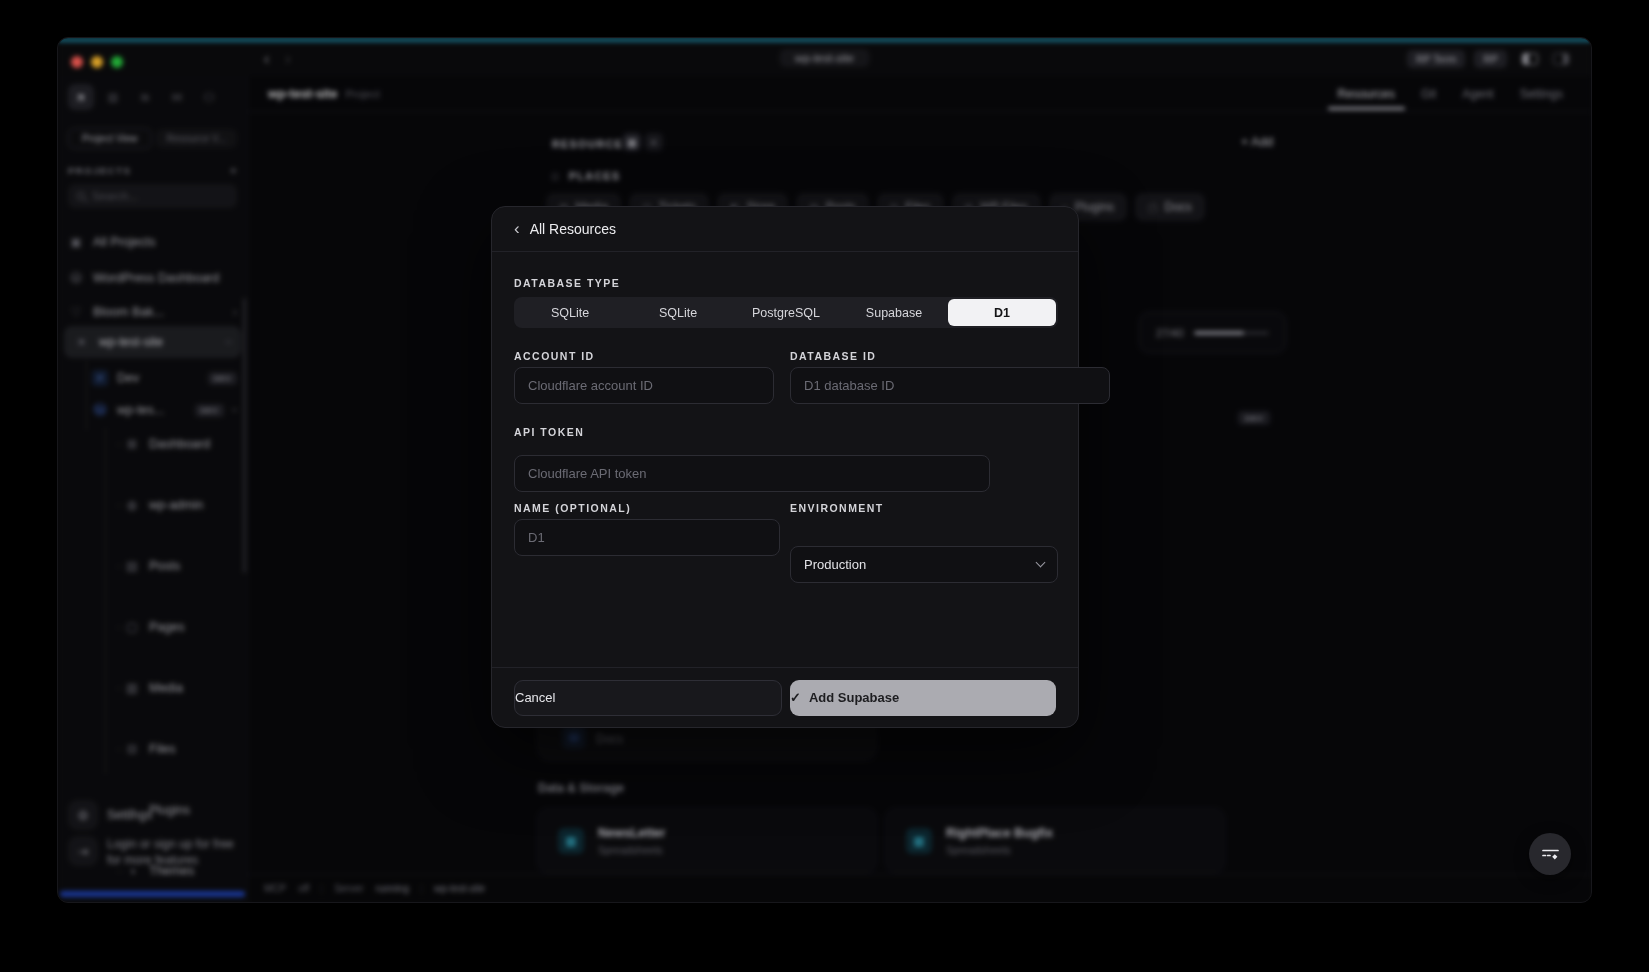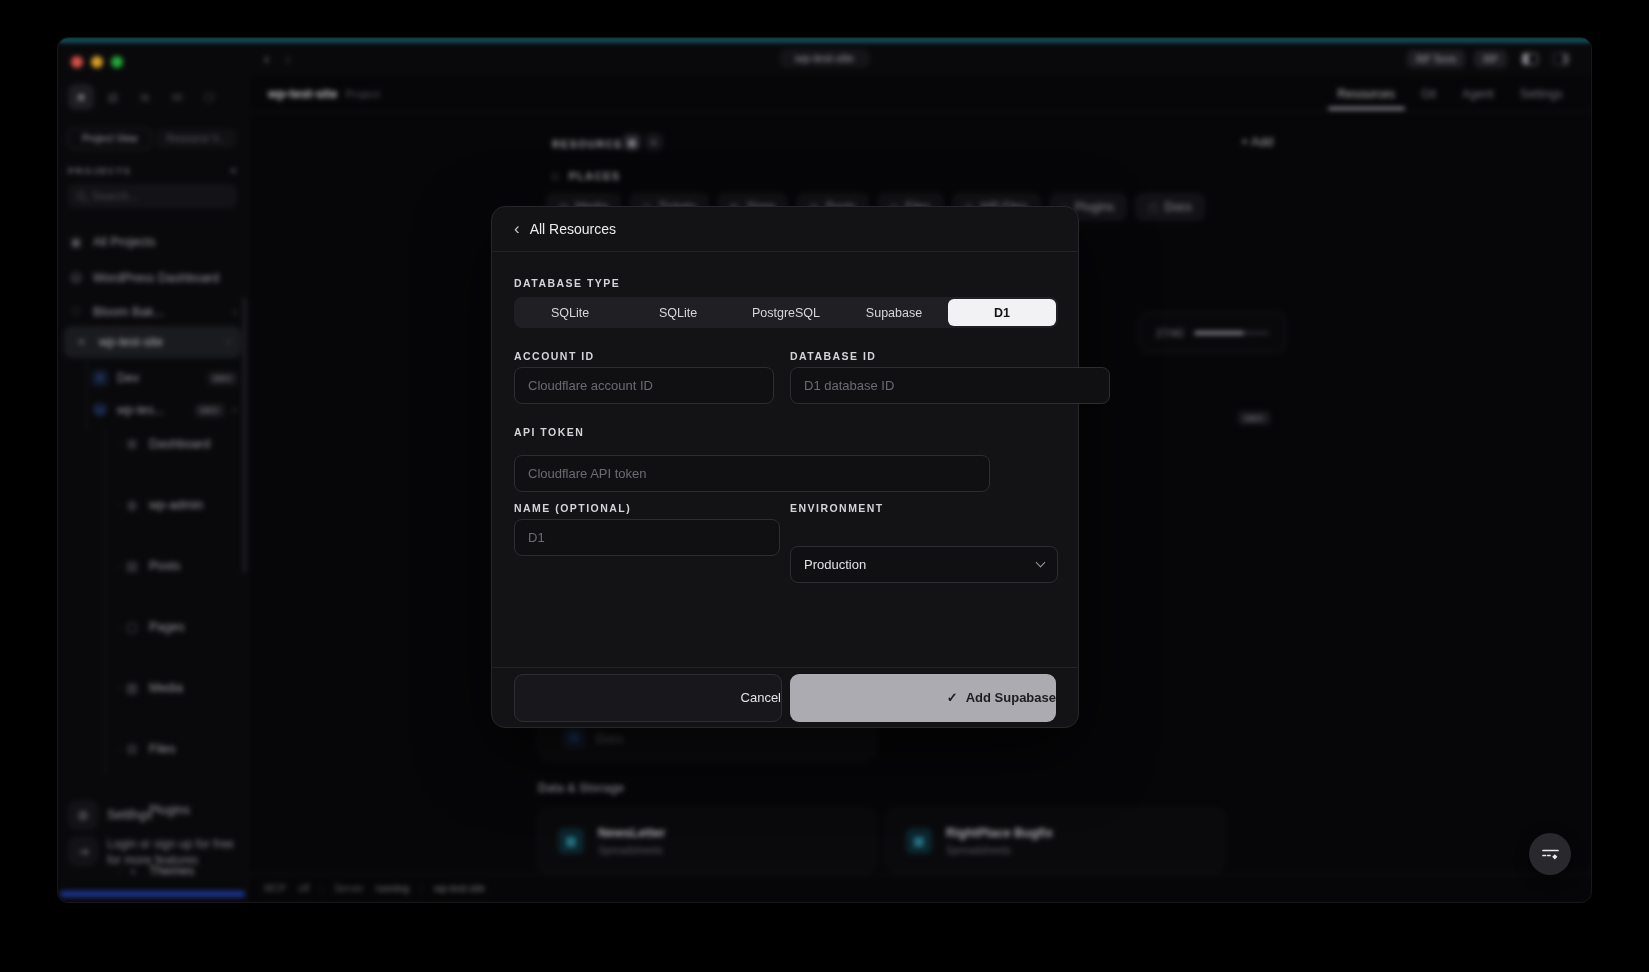--- a/index.html
+++ b/index.html
@@ -144,21 +144,21 @@
              display:flex; align-items:center; padding:0 13px; }
   .f-input input { background:transparent; border:none; outline:none; width:100%; font-size:13px;
                    color:#e2e2e6; font-family:inherit; }
   .f-input input::placeholder { color:#6b6b74; }
   .f-select { justify-content:space-between;margin-top:27px; }
   .sel-text { font-size:13px; color:#e2e2e6; }
   .css-chev { width:7px; height:7px; border-right:1.6px solid #9a9aa3; border-bottom:1.6px solid #9a9aa3;
               transform:rotate(45deg); margin-top:-4px; }
   .modal-footer { position:absolute; left:0; right:0; bottom:0; height:60px; border-top:1px solid #222228;
                   display:flex; align-items:center; gap:8px; padding:0 22px; }
-  .btn { flex:1; height:48px; border-radius:9px; display:flex; align-items:center; justify-content:flex-end;
+  .btn { flex:1; height:36px; border-radius:9px; display:flex; align-items:center; justify-content:flex-start;
          font-size:13px; gap:8px; }
   .btn.cancel { background:#18181c; border:1px solid #2e2e36; color:#e4e4e8; }
   .btn.submit { background:#ababb1; color:#1d1d20; font-weight:600; }
 </style>
 </head>
 <body>
 
 <div class="stage">
   <div class="window">
 

